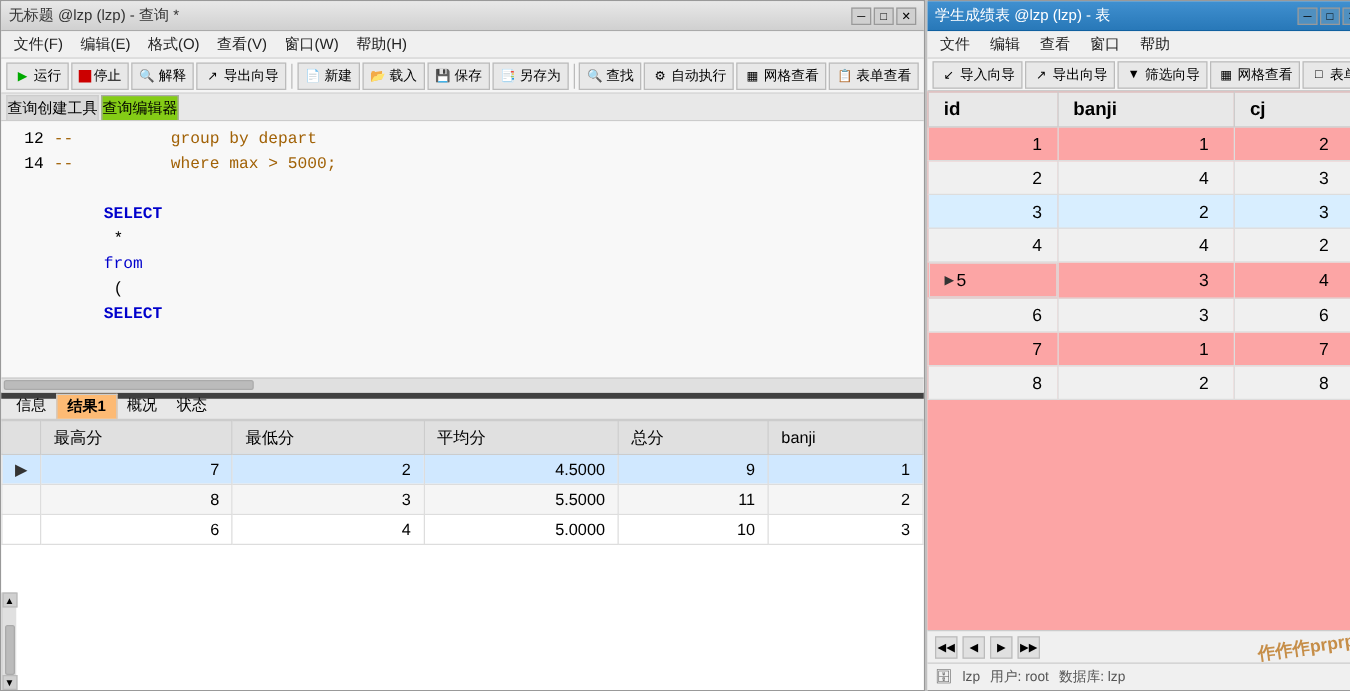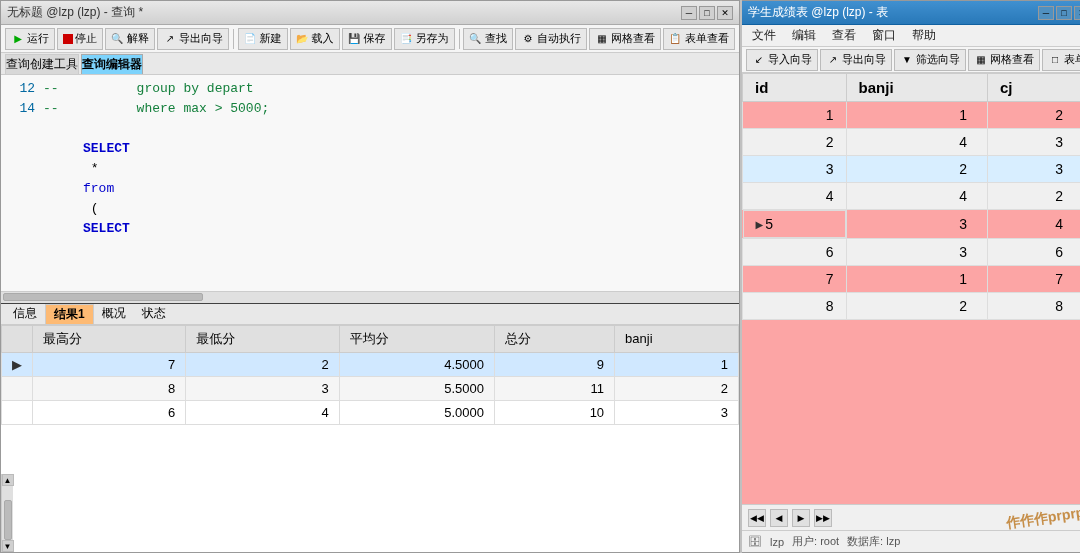--- a/index.html
+++ b/index.html
@@ -120,23 +120,23 @@
       cursor: pointer;
       border: 1px solid #ccc;
       border-bottom: none;
       background: #d8d8d8;
       margin-right: 2px;
       height: 20px;
       display: flex;
       align-items: center;
     }
     .tab.active {
-      background: #7dd3fc;
+      background: #84cc16;
       border-color: #aaa;
-      font-weight: bold;
+      font-weight: normal;
     }
 
     .code-editor {
       background: #f8f8f8;
       flex: 1;
       overflow: hidden;
       position: relative;
       display: flex;
       flex-direction: column;
     }
@@ -148,32 +148,32 @@
       line-height: 20px;
       padding: 4px 0;
       position: relative;
     }
     .code-line {
       display: flex;
       padding: 0 4px;
       min-height: 20px;
     }
     .line-num {
-      color: #0369a1;
+      color: #000000;
       width: 30px;
       text-align: right;
       margin-right: 8px;
       user-select: none;
       flex-shrink: 0;
     }
     .line-content {
       flex: 1;
       white-space: pre;
     }
-    .kw-comment { color: #15803d; }
+    .kw-comment { color: #a16207; }
     .kw-select { color: #0000cc; font-weight: bold; }
     .kw-from { color: #0000cc; }
     .kw-black { color: #000; }
 
     .scrollbar-h {
       height: 12px;
       background: #e0e0e0;
       border-top: 1px solid #ccc;
       display: flex;
       align-items: center;
@@ -183,21 +183,21 @@
       width: 200px;
       height: 8px;
       background: #bbb;
       border: 1px solid #aaa;
       border-radius: 2px;
     }
 
     .result-tabs {
       background: #e8e8e8;
       border-bottom: 1px solid #ccc;
-      border-top: 1px solid #404040;
+      border-top: 5px solid #404040;
       padding: 0 4px;
       display: flex;
       height: 22px;
       align-items: flex-end;
     }
     .result-tab {
       padding: 2px 8px;
       font-size: 12px;
       cursor: pointer;
       height: 20px;
@@ -384,20 +384,28 @@
 
   <div class="window-titlebar">
     <span class="titlebar-title">无标题 @lzp (lzp) - 查询 *</span>
     <div class="titlebar-controls">
       <div class="titlebar-btn">─</div>
       <div class="titlebar-btn">□</div>
       <div class="titlebar-btn">✕</div>
     </div>
   </div>
 
+  <div class="menu-bar">
+    <span class="menu-item">文件(F)</span>
+    <span class="menu-item">编辑(E)</span>
+    <span class="menu-item">格式(O)</span>
+    <span class="menu-item">查看(V)</span>
+    <span class="menu-item">窗口(W)</span>
+    <span class="menu-item">帮助(H)</span>
+  </div>
 
   <div class="toolbar">
     <div class="toolbar-btn">
       <span class="toolbar-icon" style="color:#00aa00">▶</span>
       <span>运行</span>
     </div>
     <div class="toolbar-btn">
       <span class="toolbar-icon" style="color:#cc0000; background:#cc0000; width:10px; height:10px; display:inline-block;"></span>
       <span>停止</span>
     </div>

